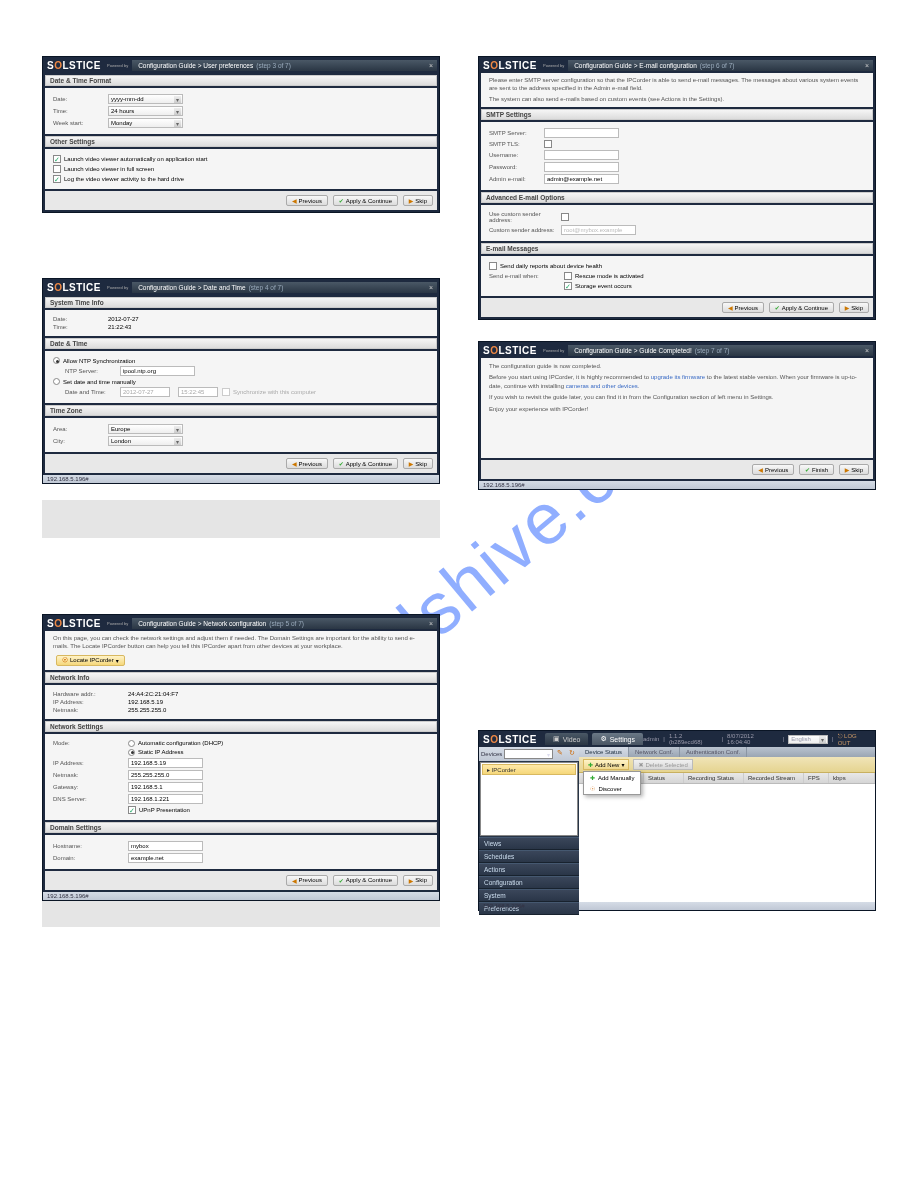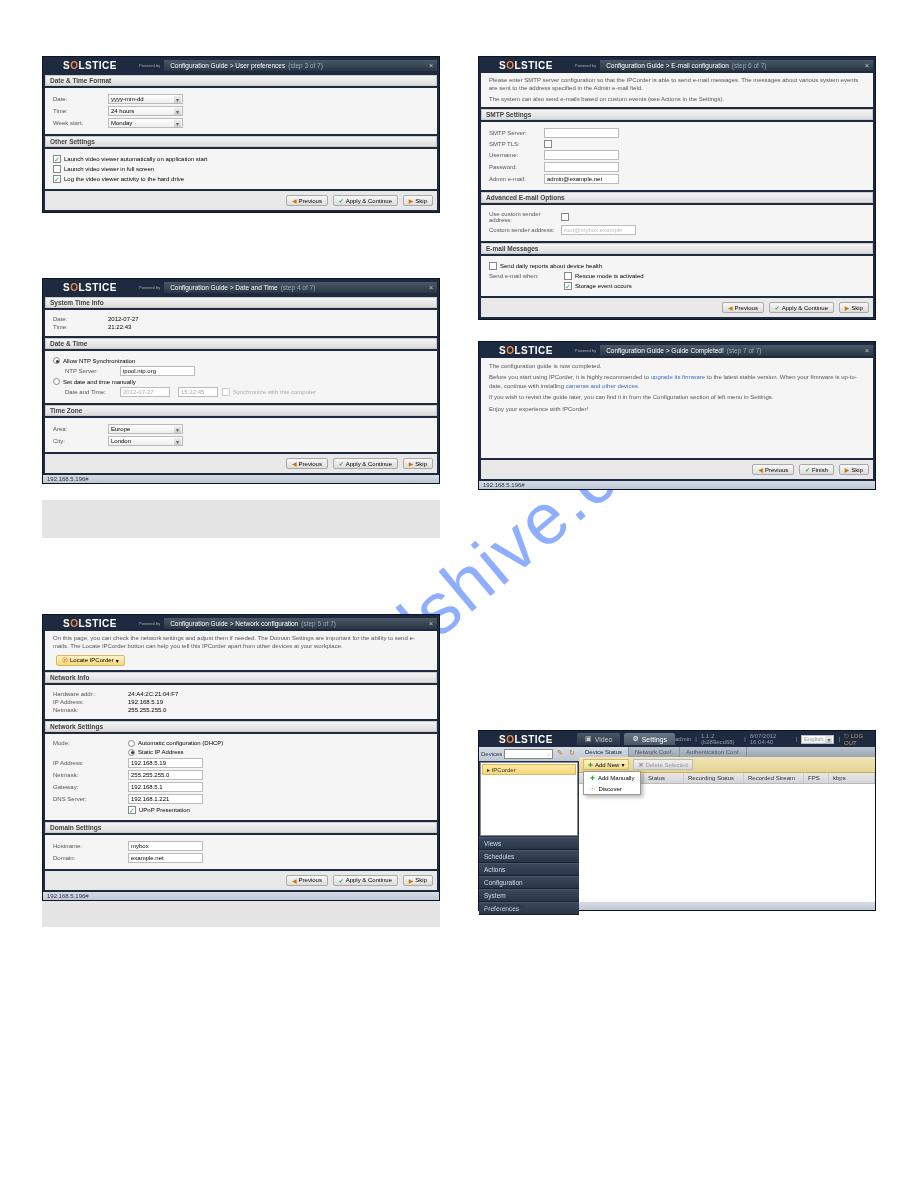--- a/index.html
+++ b/index.html
@@ -36,21 +36,21 @@
     align-items: center;
     background: #1e2a3f;
     color: #fff;
     height: 16px;
   }
   .logo {
     font-weight: bold;
     font-size: 10px;
     font-family: Arial, sans-serif;
     letter-spacing: 0.5px;
-    padding: 0 20px;
+    padding: 0 4px;
   }
   .logo .accent { color: #e84; }
   .powered { font-size: 4px; color: #aaa; padding: 0 2px; }
   .title-bar {
     background: linear-gradient(#4a5866, #2a3644);
     color: #fff;
     font-size: 6.5px;
     padding: 2px 6px;
     margin: 2px;
     position: relative;

